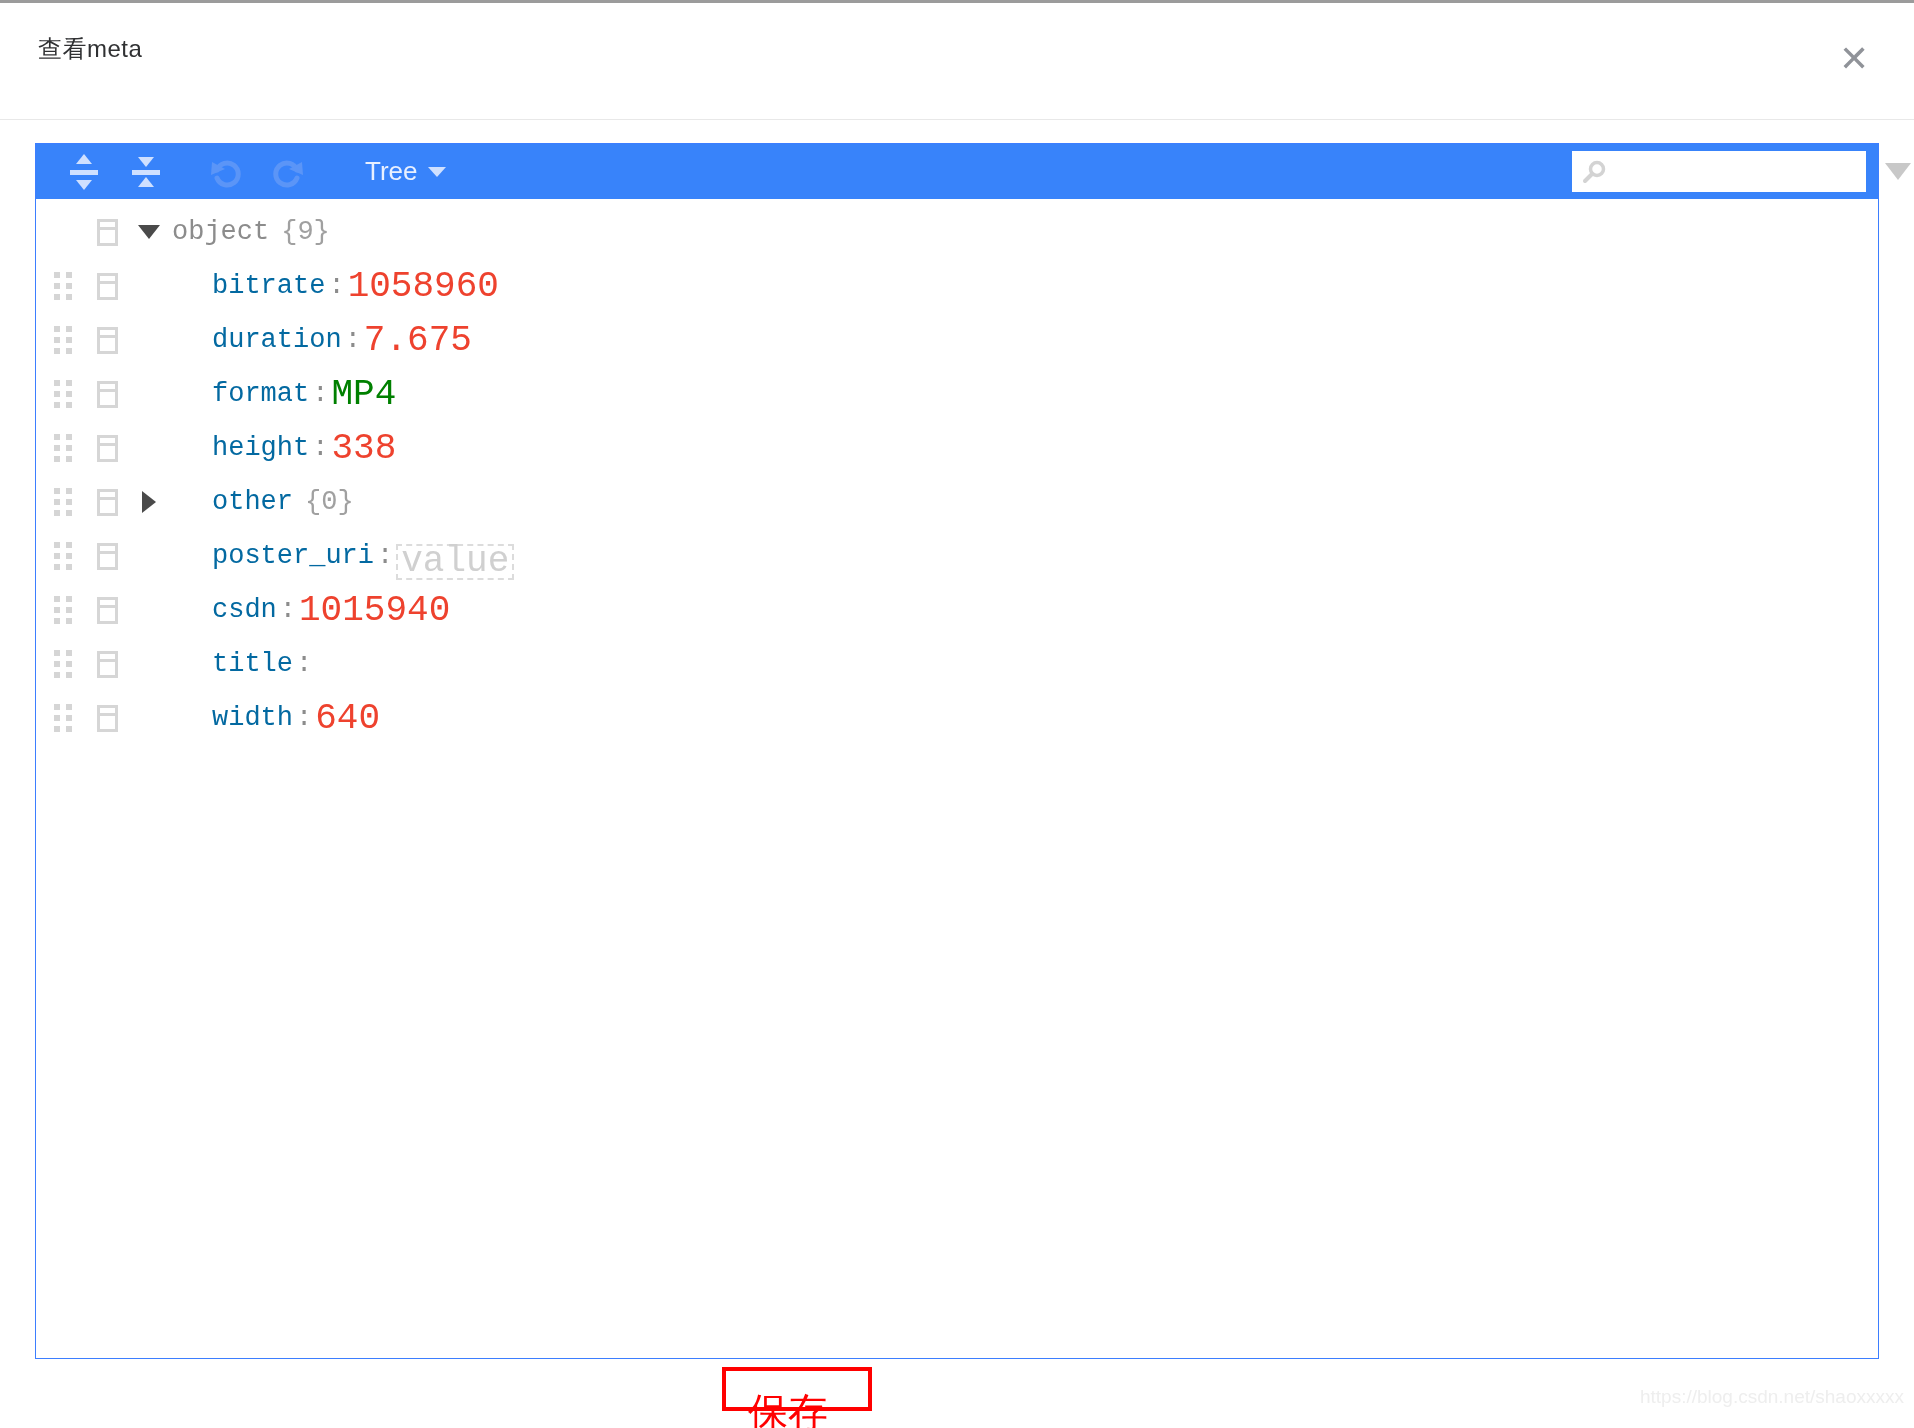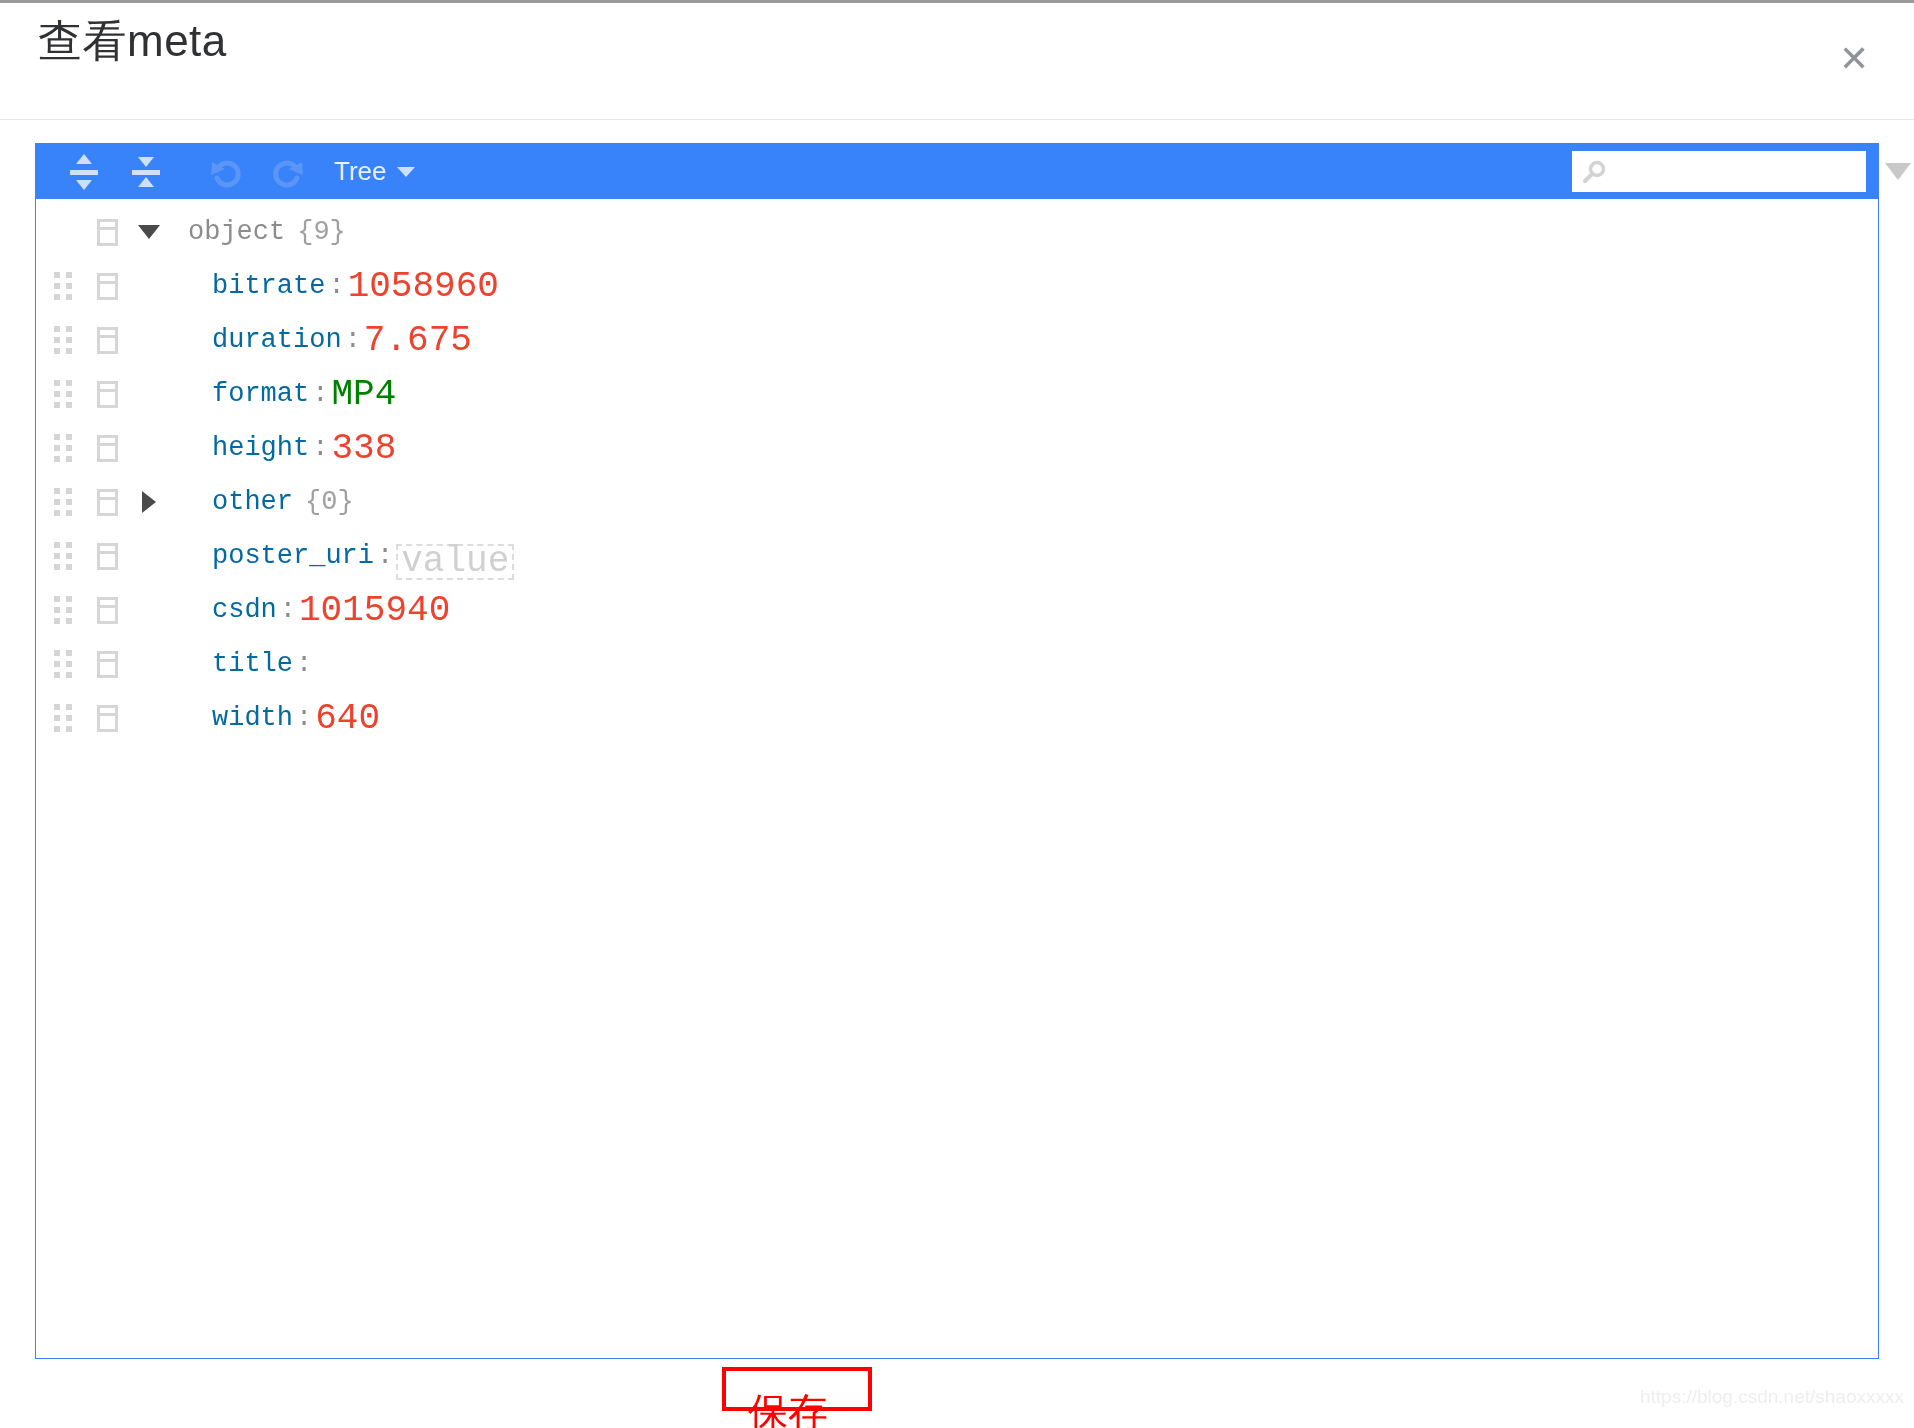--- a/index.html
+++ b/index.html
@@ -18,22 +18,22 @@
   }
 
   
   .modal-header {
     position: relative;
     height: 117px;
     border-bottom: 1px solid #e8e8e8;
   }
   .modal-title {
     position: absolute;
-    left: 38px; top: 16px;
-    font-size: 44px;
+    left: 38px; top: 24px;
+    font-size: 24px;
     color: #303133;
     letter-spacing: 0.5px;
     line-height: 44px;
   }
   .close-btn {
     position: absolute;
     right: 32px; top: 28px;
     width: 56px; height: 56px;
     display: flex; align-items: center; justify-content: center;
     cursor: pointer;
@@ -65,21 +65,21 @@
     width: 52px; height: 42px;
     margin-left: 10px;
     display: flex; align-items: center; justify-content: center;
     cursor: pointer;
     border-radius: 2px;
   }
   .menu-btn:first-child { margin-left: 22px; }
   .menu-btn svg { display: block; }
   .menu-sep { width: 18px; }
   .mode-btn {
-    margin-left: 14px;
+    margin-left: 45px;
     height: 42px;
     display: flex; align-items: center;
     color: #e8f0ff;
     font-size: 26px;
     cursor: pointer;
     padding: 0 6px;
     font-family: "Liberation Sans", sans-serif;
   }
   .mode-caret {
     margin-left: 10px;
@@ -186,21 +186,21 @@
 
   .indent { width: 40px; flex: 0 0 auto; }
 
   .field {
     font-family: "Liberation Mono", monospace;
     font-size: 27px;
     color: #0369a1;
     white-space: pre;
     letter-spacing: 0px;
   }
-  .field.root { color: #8c8c8c; margin-left: 16px; }
+  .field.root { color: #8c8c8c; }
   .separator {
     font-family: "Liberation Mono", monospace;
     font-size: 27px;
     color: #8c8c8c;
     white-space: pre;
     padding: 0 3px;
   }
   .count {
     font-family: "Liberation Mono", monospace;
     font-size: 27px;

